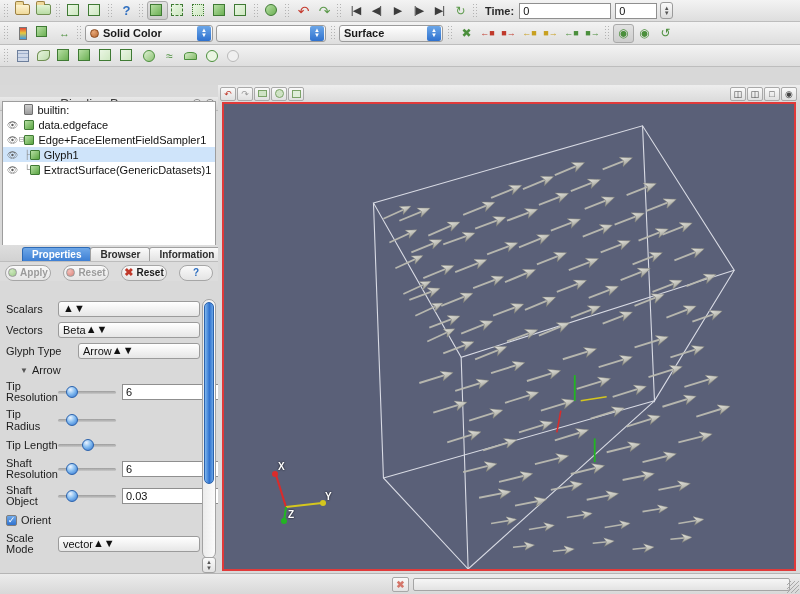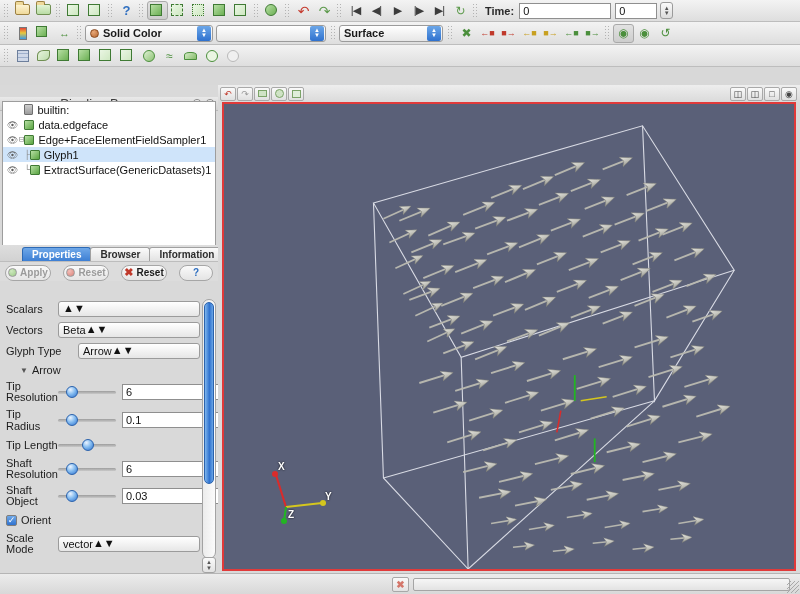--- a/index.html
+++ b/index.html
@@ -548,21 +548,20 @@
               </div>
               <input class="ptext" value="6" style="">
             </div>
 
             <div class="prow">
               <span class="plabel w52">Tip Radius</span>
               <div class="slider">
                 <div class="track"></div>
                 <div class="knob" style="left:8px"></div>
               </div>
-              <input class="ptext" value="0.1" style="">
             </div>
 
             <div class="prow">
               <span class="plabel w52">Tip Length</span>
               <div class="slider">
                 <div class="track"></div>
                 <div class="knob" style="left:24px"></div>
               </div>
             </div>
 

